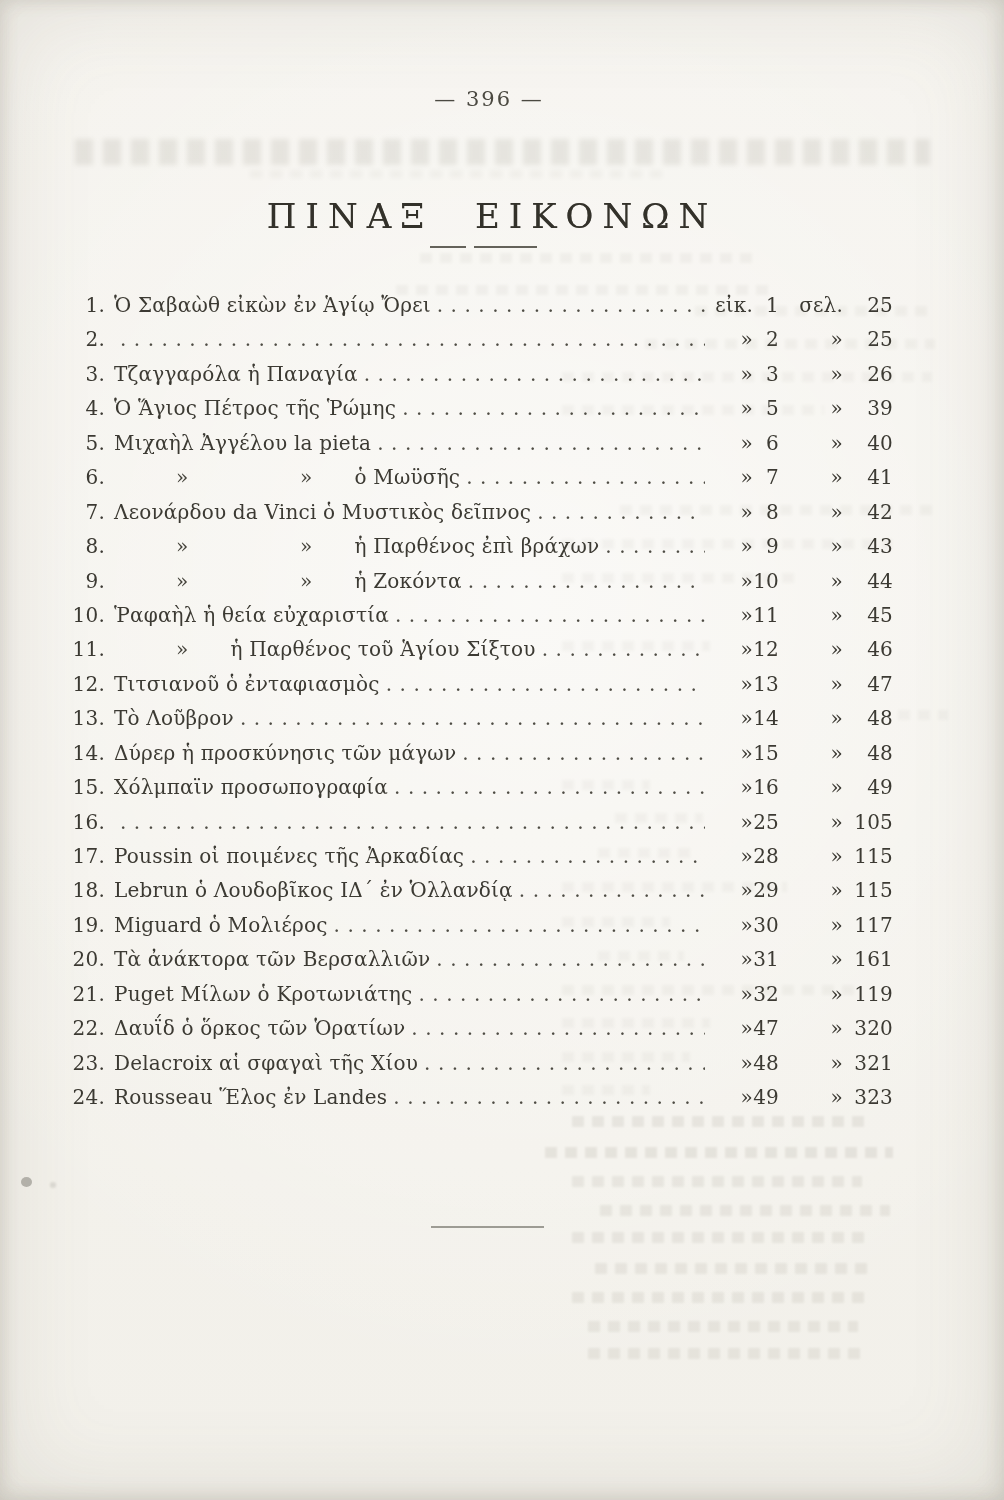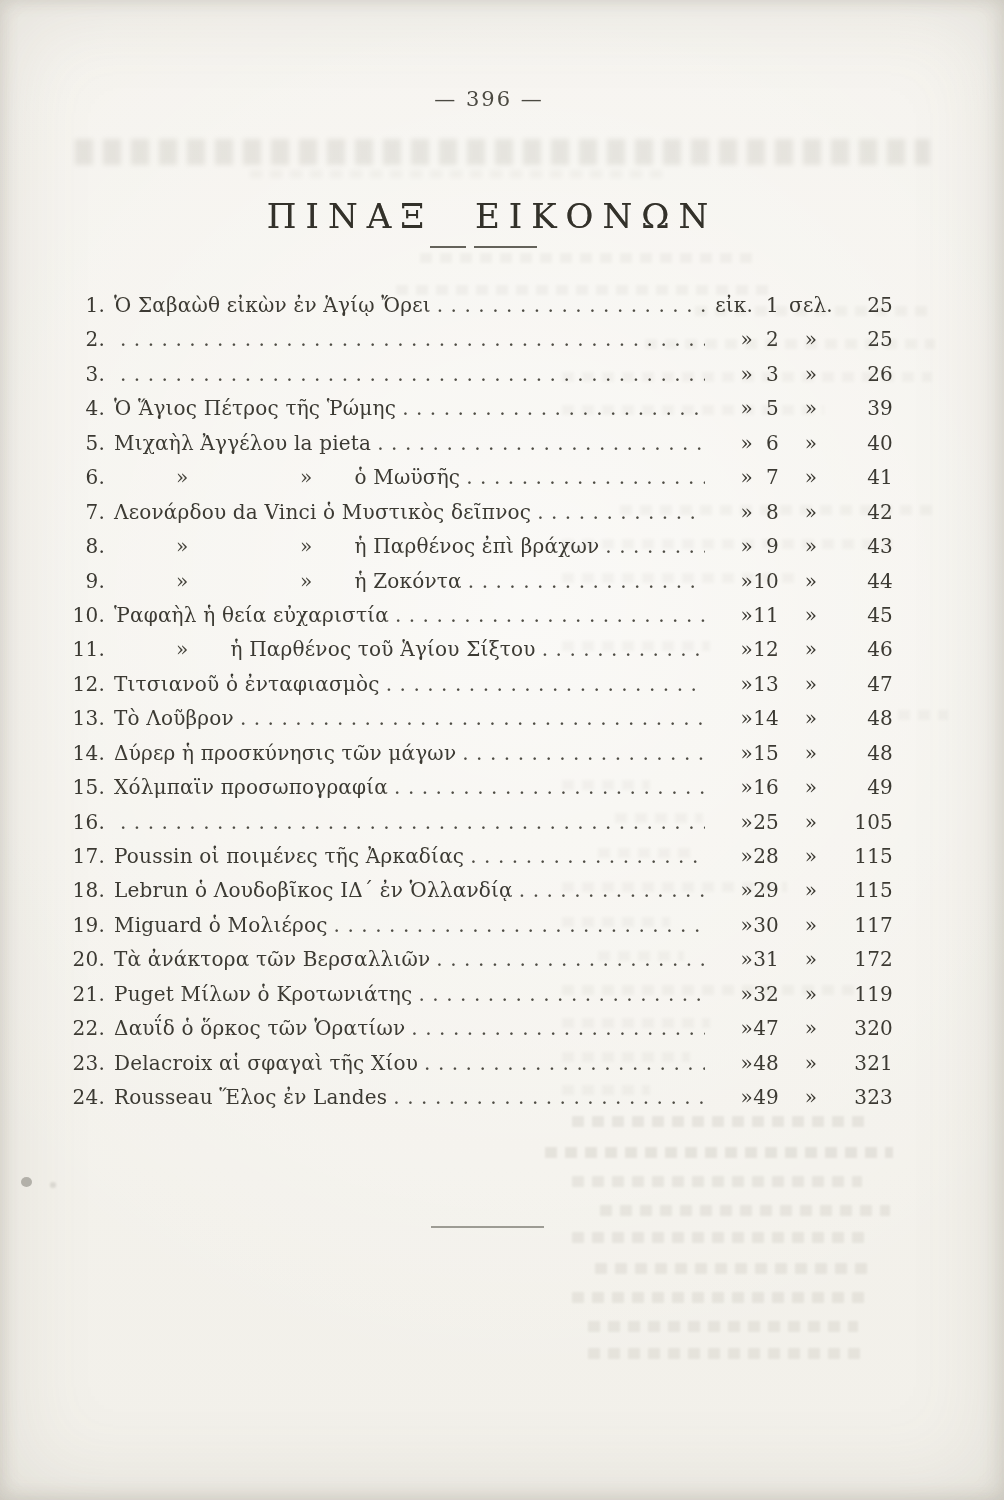--- a/index.html
+++ b/index.html
@@ -55,21 +55,21 @@
     font-size:20px;letter-spacing:0.2px;
   }
   .row{display:flex;align-items:baseline;height:34.45px;line-height:34.45px;white-space:nowrap;}
   .num{width:48px;box-sizing:border-box;padding-right:9px;text-align:right;flex:none;}
   .pre{flex:none;padding-left:62px;word-spacing:105px;margin-right:42px;color:#45433b;}
   .pre:empty{display:none;padding:0;margin:0;}
   .etitle{flex:none;}
   .dots{flex:1 1 0;overflow:hidden;letter-spacing:7.5px;margin:0 2px 0 6px;color:#4e4c44;}
   .figmark{width:46px;text-align:right;flex:none;}
   .fignum{width:26px;text-align:right;flex:none;}
-  .pagemark{width:64px;text-align:center;flex:none;}
+  .pagemark{width:64px;text-align:right;flex:none;}
   .pagenum{width:50px;text-align:right;flex:none;}
 </style>
 </head>
 <body>
 
 <div class="page">
   <div id="ghost-layer">
       <div class="ghost" style="top: 139px; left: 75px; width: 855px; height: 26px; opacity: 0.13; filter: blur(2.5px); --on: 18px; --per: 28px;"></div>
       <div class="ghost" style="top: 170px; left: 250px; width: 420px; height: 8px; opacity: 0.05; filter: blur(2px); --on: 12px; --per: 20px;"></div>
       <div class="ghost" style="top: 253px; left: 420px; width: 340px; height: 10px; opacity: 0.06; filter: blur(1.5px);"></div>
@@ -125,20 +125,21 @@
       <div class="row">
         <span class="num">2.</span>
         <span class="dots">..........................................................................................</span>
         <span class="figmark">»</span>
         <span class="fignum">2</span>
         <span class="pagemark">»</span>
         <span class="pagenum">25</span>
       </div>
       <div class="row">
         <span class="num">3.</span>
+        <span class="etitle">Τζαγγαρόλα ἡ Παναγία</span>
         <span class="dots">..........................................................................................</span>
         <span class="figmark">»</span>
         <span class="fignum">3</span>
         <span class="pagemark">»</span>
         <span class="pagenum">26</span>
       </div>
       <div class="row">
         <span class="num">4.</span>
         <span class="etitle">Ὁ Ἅγιος Πέτρος τῆς Ῥώμης</span>
         <span class="dots">..........................................................................................</span>
@@ -285,21 +286,21 @@
         <span class="pagemark">»</span>
         <span class="pagenum">117</span>
       </div>
       <div class="row">
         <span class="num">20.</span>
         <span class="etitle">Τὰ ἀνάκτορα τῶν Βερσαλλιῶν</span>
         <span class="dots">..........................................................................................</span>
         <span class="figmark">»</span>
         <span class="fignum">31</span>
         <span class="pagemark">»</span>
-        <span class="pagenum">172</span>
+        <span class="pagenum">161</span>
       </div>
       <div class="row">
         <span class="num">21.</span>
         <span class="etitle">Puget Μίλων ὁ Κροτωνιάτης</span>
         <span class="dots">..........................................................................................</span>
         <span class="figmark">»</span>
         <span class="fignum">32</span>
         <span class="pagemark">»</span>
         <span class="pagenum">119</span>
       </div>

